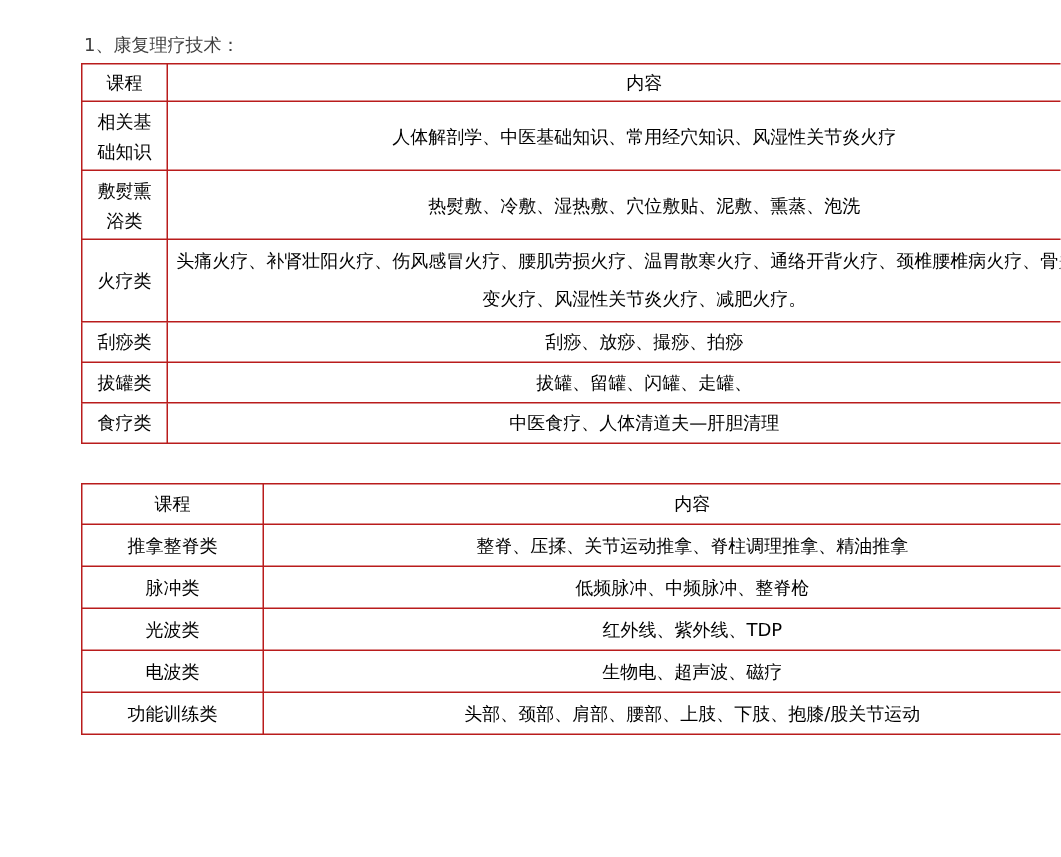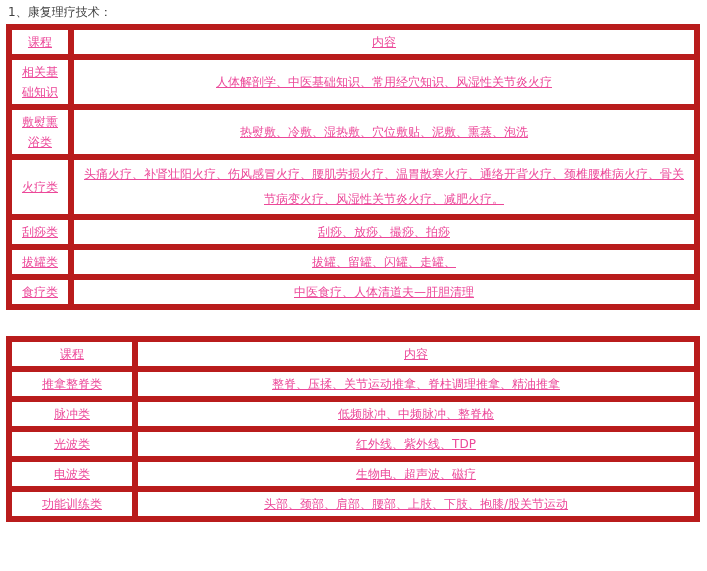--- a/index.html
+++ b/index.html
@@ -3,47 +3,46 @@
 <meta charset="utf-8">
 <style>
   html,body{margin:0;padding:0;}
   body{
     width:707px;height:571px;
     background:#ffffff;
     font-family:"DejaVu Sans","Liberation Sans",sans-serif;
     color:#404040;
     overflow:hidden;
   }
-  .doc{padding-top:4px;}
+  .doc{padding-top:22px;margin-left:48px;}
   .section-title{
     font-size:12px;
     line-height:16px;
     margin-left:8px;
     color:#404040;
     white-space:nowrap;
   }
   .title2{margin-top:47px;}
   table{
     border-collapse:collapse;
     margin-left:6px;
     margin-top:4px;
     width:694px;
     table-layout:fixed;
   }
   th,td{
-    border:6px solid #b91c1c;
+    border:1px solid #b91c1c;
     font-size:12px;
     font-weight:normal;
     text-align:center;
     vertical-align:middle;
     padding:2px 5px;
     line-height:20px;
-    color:#ec4899;
+    color:#000000;
     word-break:break-all;
-    text-decoration:underline;
   }
   .t1 .col-course{width:46px;}
   .t2 .col-course{width:110px;}
   .h25{height:25px;}
   .h27{height:27px;}
   .r46{height:46px;}
   .r53{height:53px;}
   .r27{height:27px;}
   .r28{height:28px;}
   .fire-content{line-height:25px;text-align:center;}

